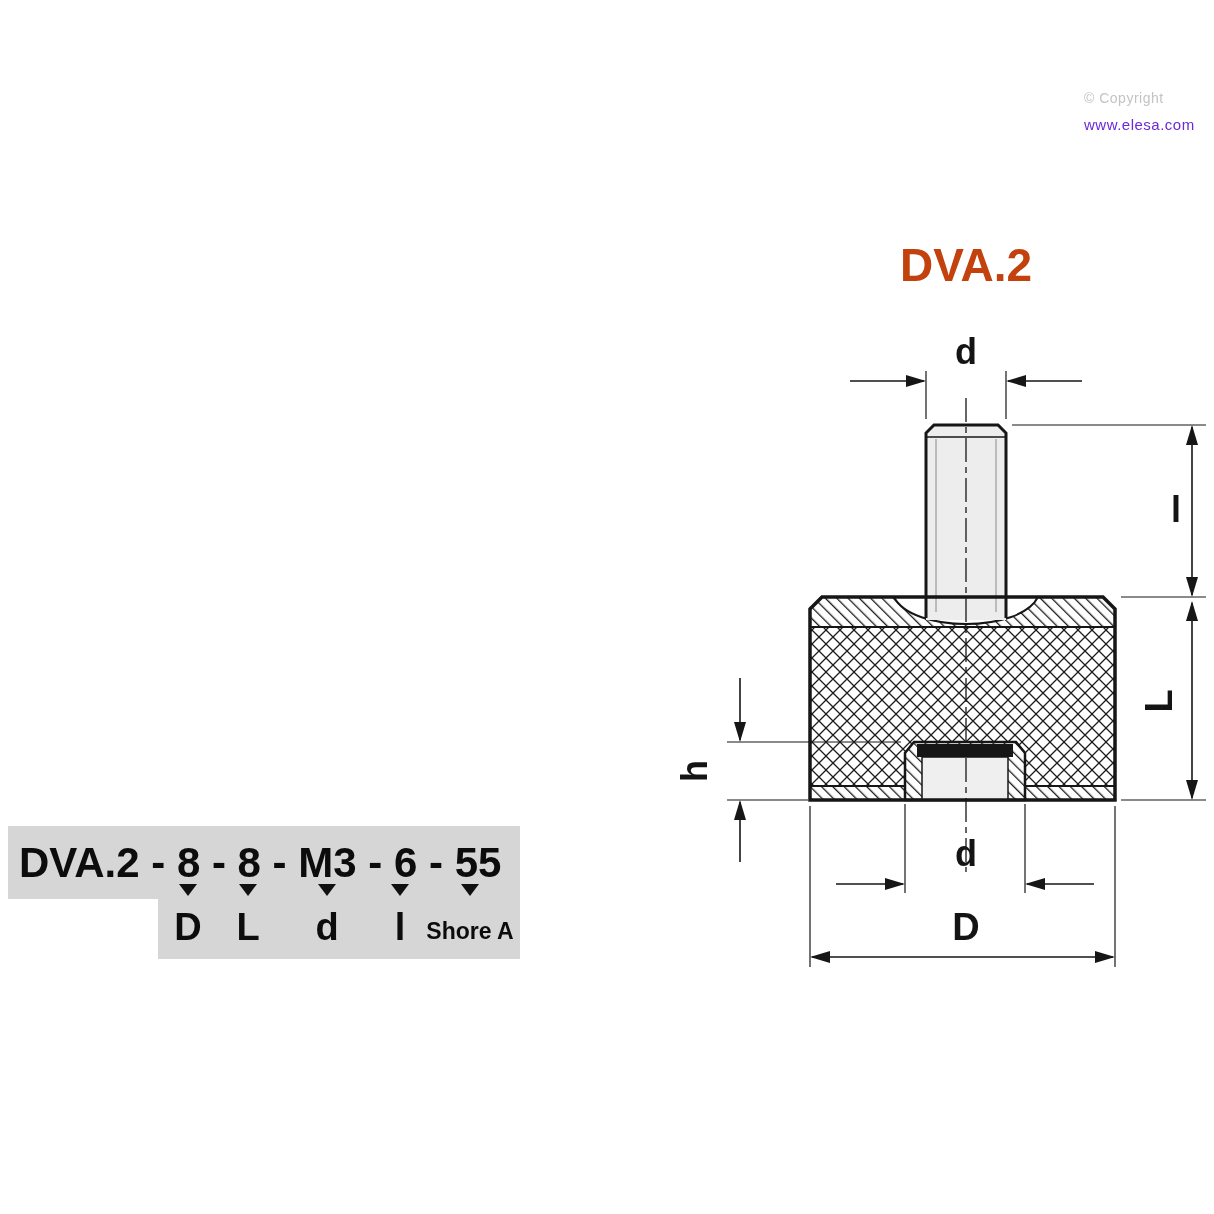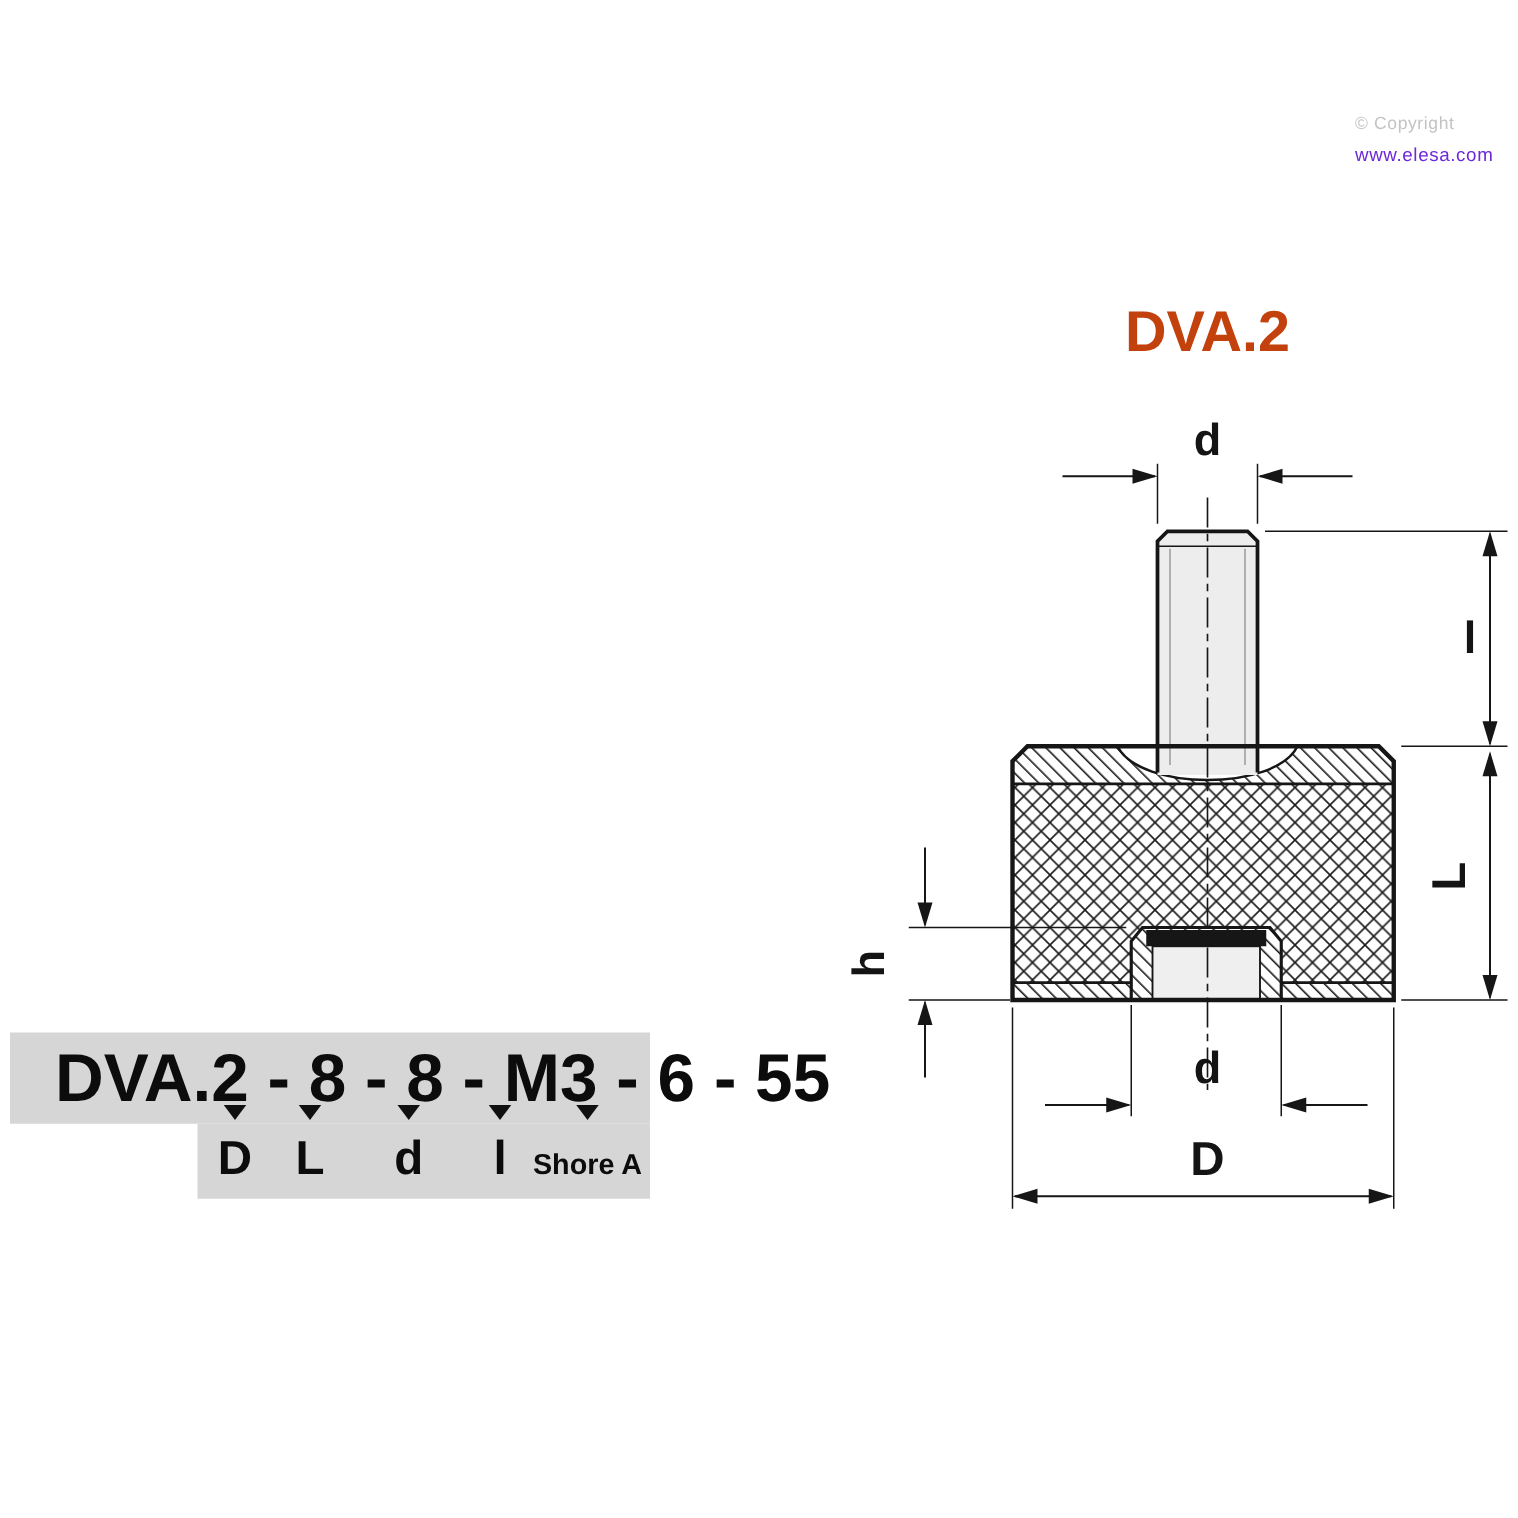--- a/index.html
+++ b/index.html
@@ -27,21 +27,21 @@
   svg.drawing { position:absolute; left:0; top:0; }
   svg text { font-family:"Liberation Sans", sans-serif; fill:#141414; font-weight:600; }
   .dimtxt { font-size:36px; }
   .dimtxt-big { font-size:38px; }
 
   
   .code-box {
     position:absolute; left:8px; top:826px; width:512px; height:73px;
     background:#d6d6d6; display:flex; align-items:center;
   }
-  .code-text { font-size:54px; font-weight:700; color:#0c0c0c; padding-left:36px; white-space:nowrap; }
+  .code-text { font-size:42px; font-weight:700; color:#0c0c0c; padding-left:11px; white-space:nowrap; }
   .label-box {
     position:absolute; left:158px; top:899px; width:362px; height:60px;
     background:#d6d6d6;
   }
   .tri {
     position:absolute; top:884px; width:0; height:0;
     border-left:9px solid transparent; border-right:9px solid transparent;
     border-top:12px solid #101010;
   }
   .code-label {

